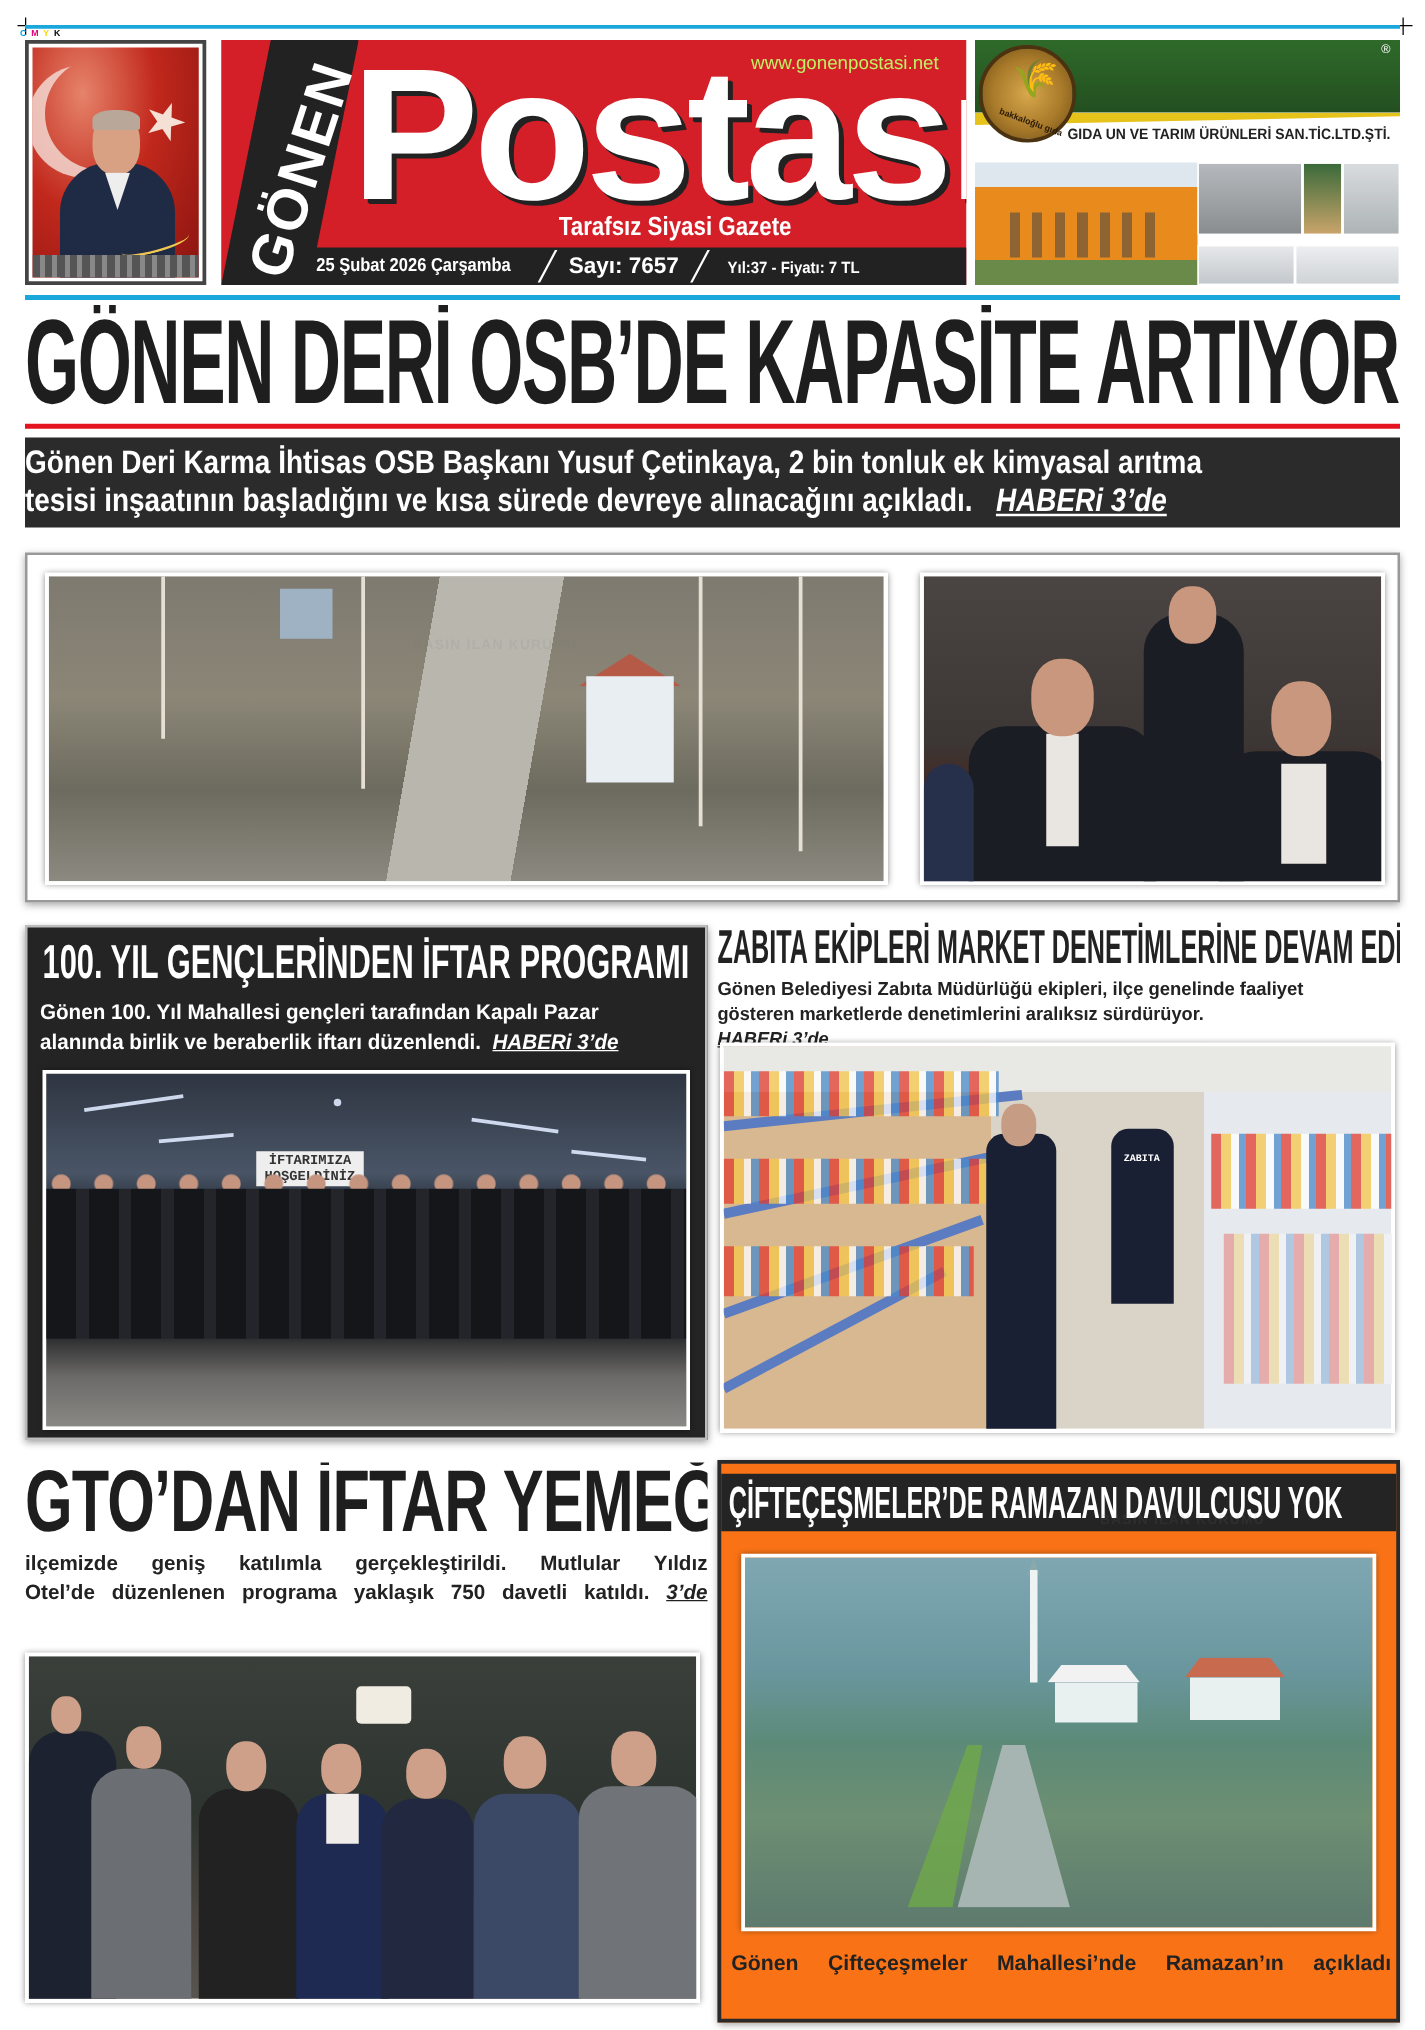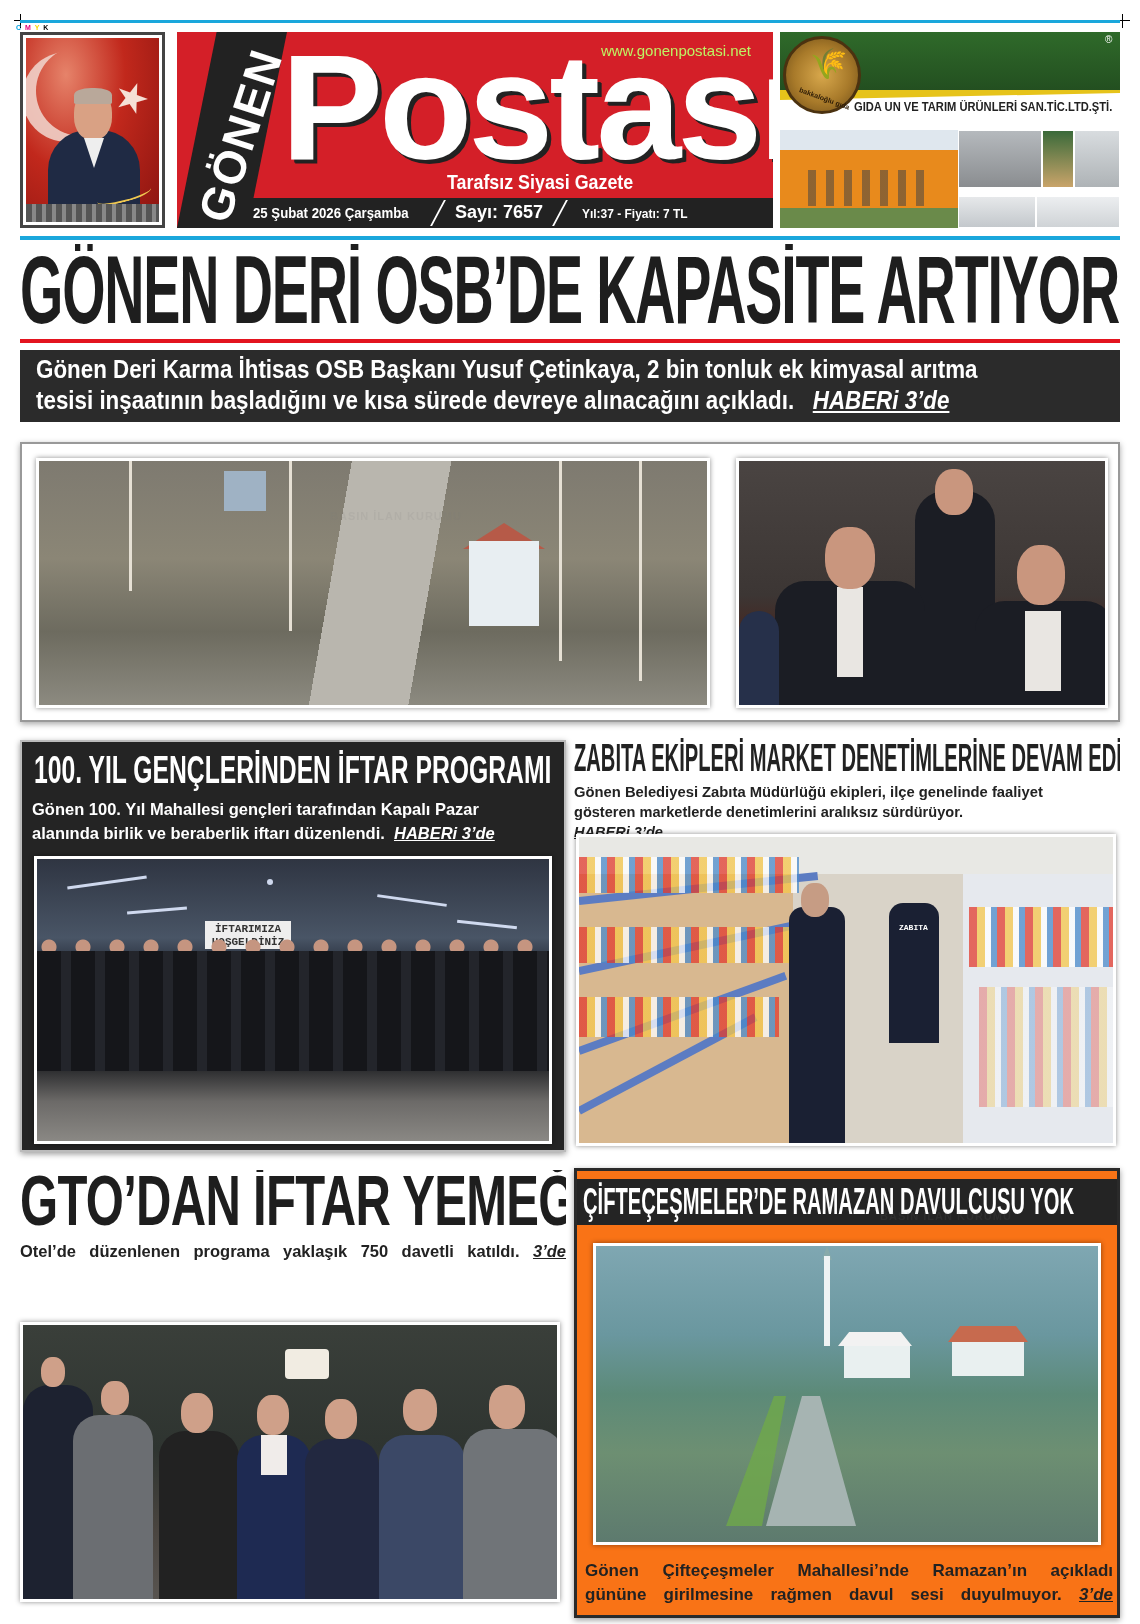--- a/index.html
+++ b/index.html
@@ -59,21 +59,21 @@
   .ad-sub { position: absolute; left: 74px; top: 68px; font-size: 12px; font-weight: 700; color: #222; white-space: nowrap; transform: scaleX(.93); transform-origin: left top; }
   .ad-photo-building { position: absolute; left: 0; top: 98px; width: 178px; height: 98px; background: linear-gradient(180deg, #dfe7ee 0 20%, #e88a1c 20% 80%, #6a8a4a 80%); }
   .ad-windows { position: absolute; left: 28px; top: 138px; width: 120px; height: 36px; background: repeating-linear-gradient(90deg, #444 0 8px, transparent 8px 18px); opacity: .55; }
   .ad-photo { position: absolute; background: #c8ccd0; border: 1px solid #fff; }
 
   
   .rule-blue { left: 20px; top: 236px; width: 1100px; height: 4px; background: #1aa7dc; }
   .headline { left: 20px; top: 244px; width: 1100px; height: 92px; overflow: hidden; }
   .headline span { font-size: 96px; line-height: 92px; color: #1e1e1e; letter-spacing: -2px; transform: scaleX(.58); }
   .rule-red { left: 20px; top: 339px; width: 1100px; height: 4px; background: #e3141f; }
-  .deck { left: 20px; top: 350px; width: 1100px; height: 72px; background: #2b2b2b; color: #fff; padding: 4px 16px; }
+  .deck { left: 20px; top: 350px; width: 1100px; height: 72px; background: #2b2b2b; color: #fff; padding: 4px 0; }
   .deck-line { font-size: 26px; font-weight: 700; line-height: 31px; white-space: nowrap; transform: scaleX(.86); transform-origin: left top; display: block; }
   .deck-link { text-decoration: underline; font-style: italic; }
 
   
   .strip { left: 20px; top: 442px; width: 1100px; height: 280px; border: 2px solid #999; box-shadow: 0 2px 6px rgba(0,0,0,.35); background: #fff; }
   .photo-frame { position: absolute; border: 3px solid #fff; box-shadow: 0 0 5px rgba(0,0,0,.45); overflow: hidden; font-family: Liberation Mono, monospace; }
 
   .ph-road { background:
       linear-gradient(100deg, transparent 0 44%, #b9b6ae 44% 58%, transparent 58%),
       linear-gradient(180deg, #7e7a70 0%, #8b8676 40%, #6d6b5f 70%, #8c8a80 100%); }
@@ -279,20 +279,21 @@
   <div class="officer" style="left:210px;top:70px;width:56px;height:242px;"></div>
   <div class="face" style="left:222px;top:46px;width:28px;height:34px;"></div>
   <div class="officer" style="left:310px;top:66px;width:50px;height:140px;"></div>
   <div style="position:absolute;left:320px;top:86px;color:#fff;font-size:8px;font-weight:700;">ZABITA</div>
 </div>
 
 <div class="abs gto-title">
   <span class="cond">GTO’DAN İFTAR YEMEĞİ</span>
 </div>
 <div class="abs gto-lede">
+  <span class="l">ilçemizde geniş katılımla gerçekleştirildi. Mutlular Yıldız</span>
   <span class="l"><span>Otel’de düzenlenen programa yaklaşık 750 davetli katıldı.</span> <span class="link">3’de</span></span>
 </div>
 <div class="abs photo-frame ph-gto" style="left:20px;top:1322px;width:540px;height:280px;">
   <div class="lamp"></div>
   <div class="man" style="left:0;top:60px;width:70px;height:220px;background:#1d2230;"></div>
   <div class="face" style="left:18px;top:32px;width:24px;height:30px;"></div>
   <div class="man" style="left:50px;top:90px;width:80px;height:190px;background:#6b6e72;"></div>
   <div class="face" style="left:78px;top:56px;width:28px;height:34px;"></div>
   <div class="man" style="left:136px;top:106px;width:80px;height:174px;background:#222;"></div>
   <div class="face" style="left:158px;top:68px;width:32px;height:40px;"></div>
@@ -316,18 +317,17 @@
     <div class="minaret"></div>
     <div class="roof" style="left:242px;top:86px;width:74px;height:14px;background:#f2f2f2;"></div>
     <div class="house" style="left:248px;top:100px;width:66px;height:32px;"></div>
     <div class="roof" style="left:352px;top:80px;width:80px;height:16px;background:#c76a4e;"></div>
     <div class="house" style="left:356px;top:96px;width:72px;height:34px;"></div>
     <div class="grass-l"></div>
     <div class="road"></div>
   </div>
   <div class="cif-lede">
     <span class="l">Gönen Çifteçeşmeler Mahallesi’nde Ramazan’ın açıkladı</span>
-    <span class="l"><span>gününe girilmesine rağmen davul sesi duyulmuyor.</span> <span class="link">3’de</span></span>
   </div>
 </div>
 
 <div class="wm" style="left:330px;top:510px;">BASIN İLAN KURUMU</div>
 <div class="wm" style="left:880px;top:1210px;">BASIN İLAN KURUMU</div>
 
 </body></html>

